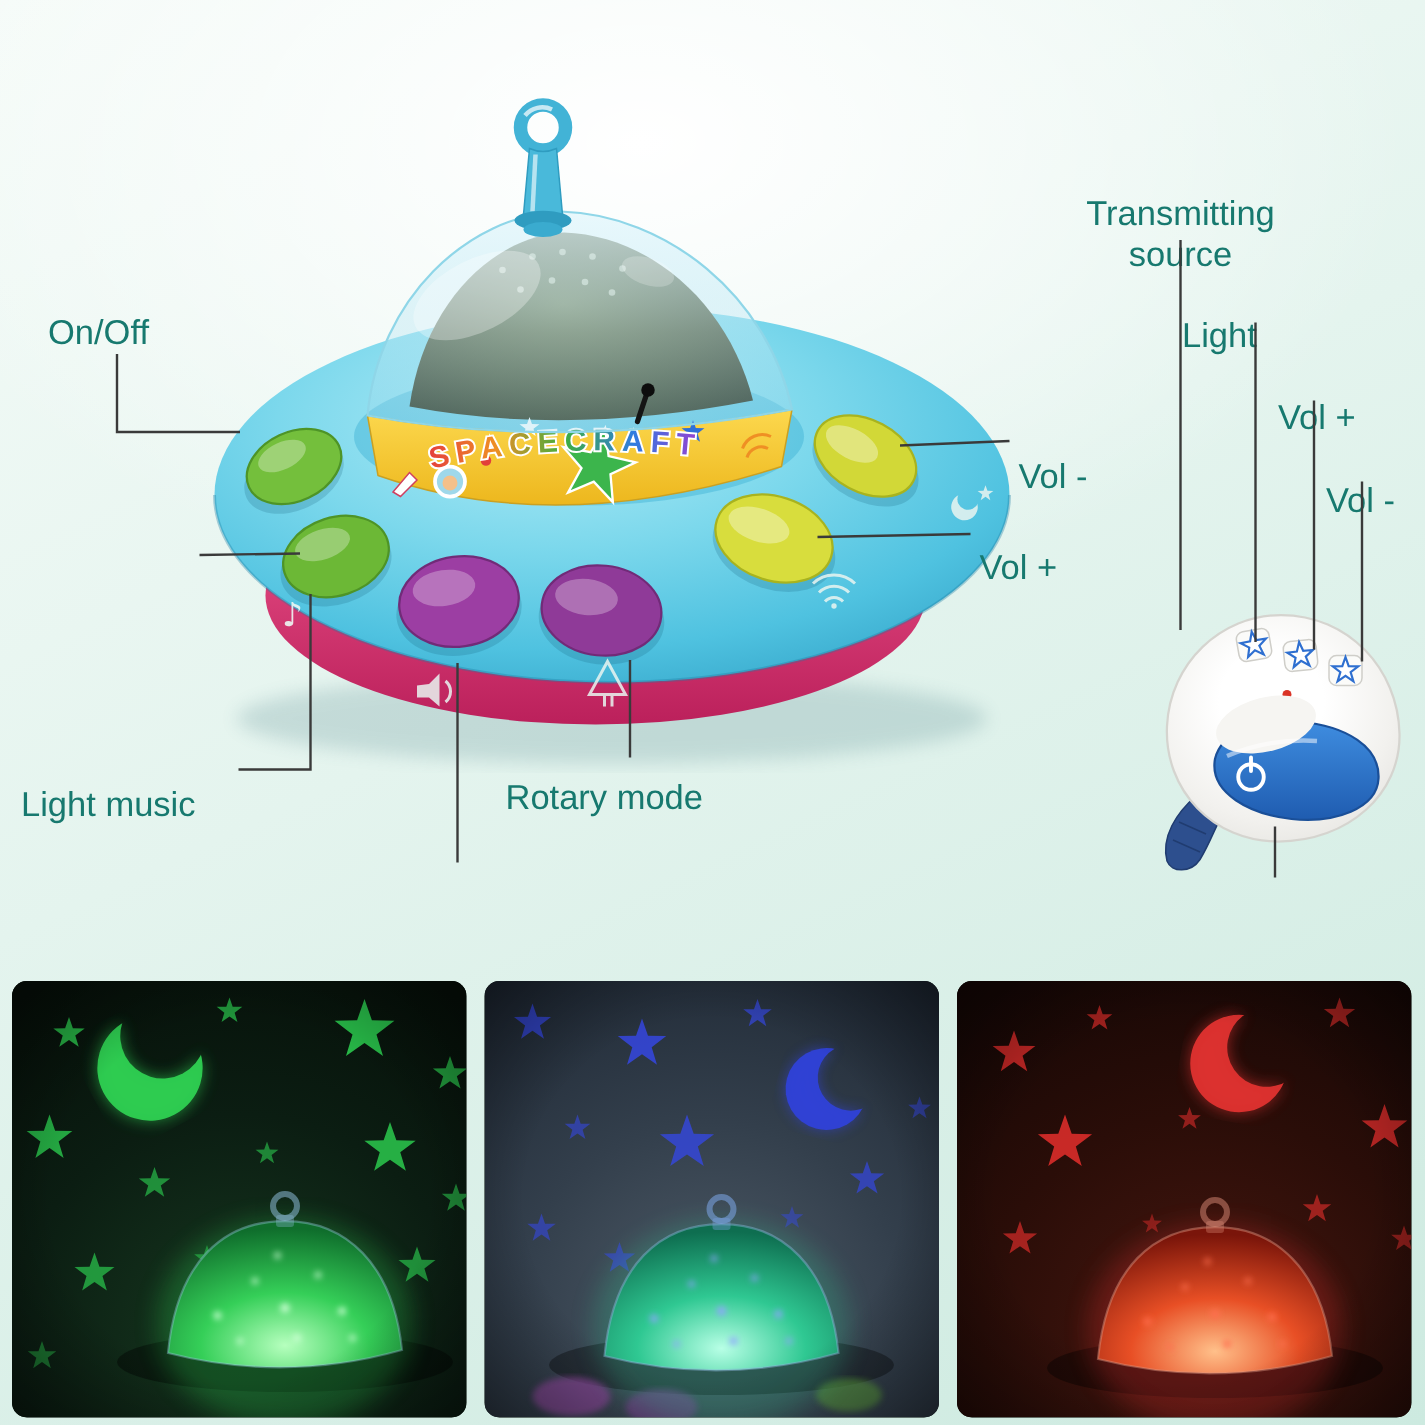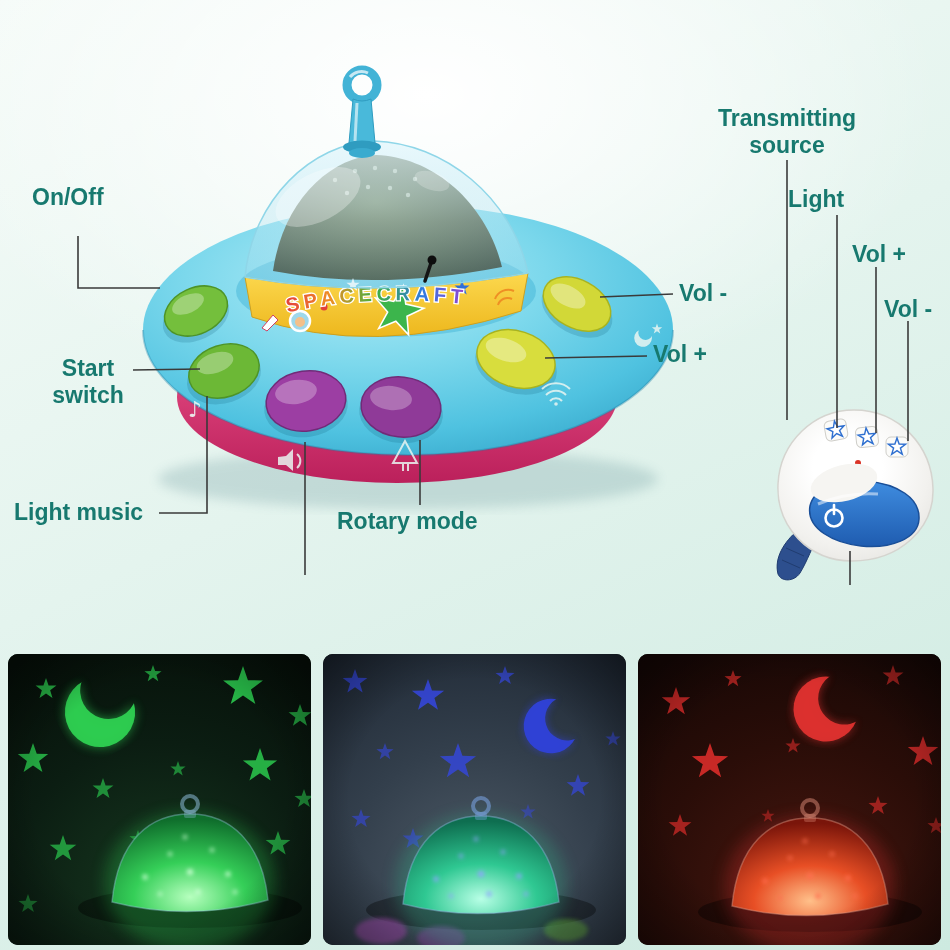--- a/index.html
+++ b/index.html
@@ -5,26 +5,26 @@
   html,body{margin:0;padding:0;background:#fff;}
   .canvas{
     position:relative;width:950px;height:950px;overflow:hidden;
     font-family:"Liberation Sans",sans-serif;
     background:
       radial-gradient(90% 55% at 45% 10%, #ffffff 0%, rgba(255,255,255,0) 60%),
       linear-gradient(155deg,#f5fbf8 0%,#e4f4ee 45%,#cdeae0 100%);
   }
   .lbl{
     position:absolute;color:#17796f;z-index:20;
-    font-weight:700;font-size:23px;line-height:1.18;white-space:pre-line;
+    font-weight:400;font-size:23px;line-height:1.18;white-space:pre-line;margin-top:24px;
   }
   #lbl-on-off{left:32px;top:184px}
   #lbl-start-switch{left:36px;top:355px;width:104px;text-align:center}
   #lbl-next-music{left:14px;top:499px}
-  #lbl-rotary-mode{left:337px;top:508px}
+  #lbl-rotary-mode{left:337px;top:494px}
   #lbl-projection-functions{left:174px;top:576px}
   #lbl-vol-minus-main{left:679px;top:280px}
   #lbl-vol-plus-main{left:653px;top:341px}
   #lbl-transmitting-source{left:706px;top:105px;width:162px;text-align:center}
   #lbl-light{left:788px;top:186px}
   #lbl-vol-plus-remote{left:852px;top:241px}
   #lbl-vol-minus-remote{left:884px;top:296px}
   #lbl-control-switch{left:769px;top:588px}
   .lines{position:absolute;left:0;top:0;z-index:30;pointer-events:none}
   .toy{position:absolute;left:110px;top:45px;z-index:5}
@@ -398,22 +398,20 @@
           <circle cx="180" cy="242" r="2.5"></circle>
             <circle cx="217" cy="242" r="2"></circle>
             <circle cx="167" cy="187" r="2"></circle>
         </g>
       </g>
       <rect width="303" height="291" fill="url(#vign)"></rect>
     </svg>
   </div>
 
   <div class="lbl" id="lbl-on-off">On/Off</div>
-  <div class="lbl" id="lbl-start-switch">Start
-switch</div>
   <div class="lbl" id="lbl-next-music">Light music</div>
   <div class="lbl" id="lbl-rotary-mode">Rotary mode</div>
   <div class="lbl" id="lbl-vol-minus-main">Vol -</div>
   <div class="lbl" id="lbl-vol-plus-main">Vol +</div>
   <div class="lbl" id="lbl-transmitting-source">Transmitting
 source</div>
   <div class="lbl" id="lbl-light">Light</div>
   <div class="lbl" id="lbl-vol-plus-remote">Vol +</div>
   <div class="lbl" id="lbl-vol-minus-remote">Vol -</div>
 

